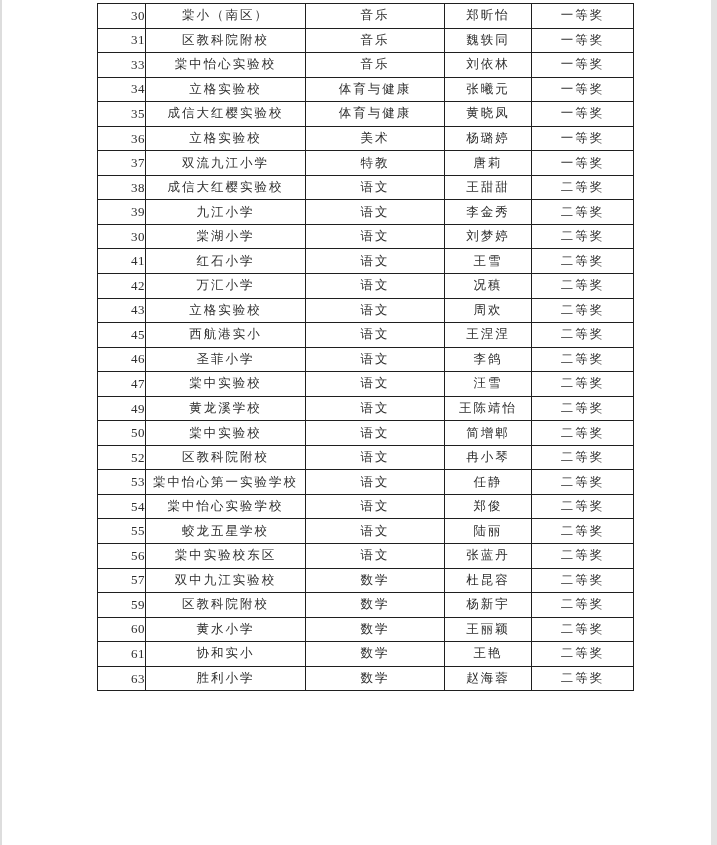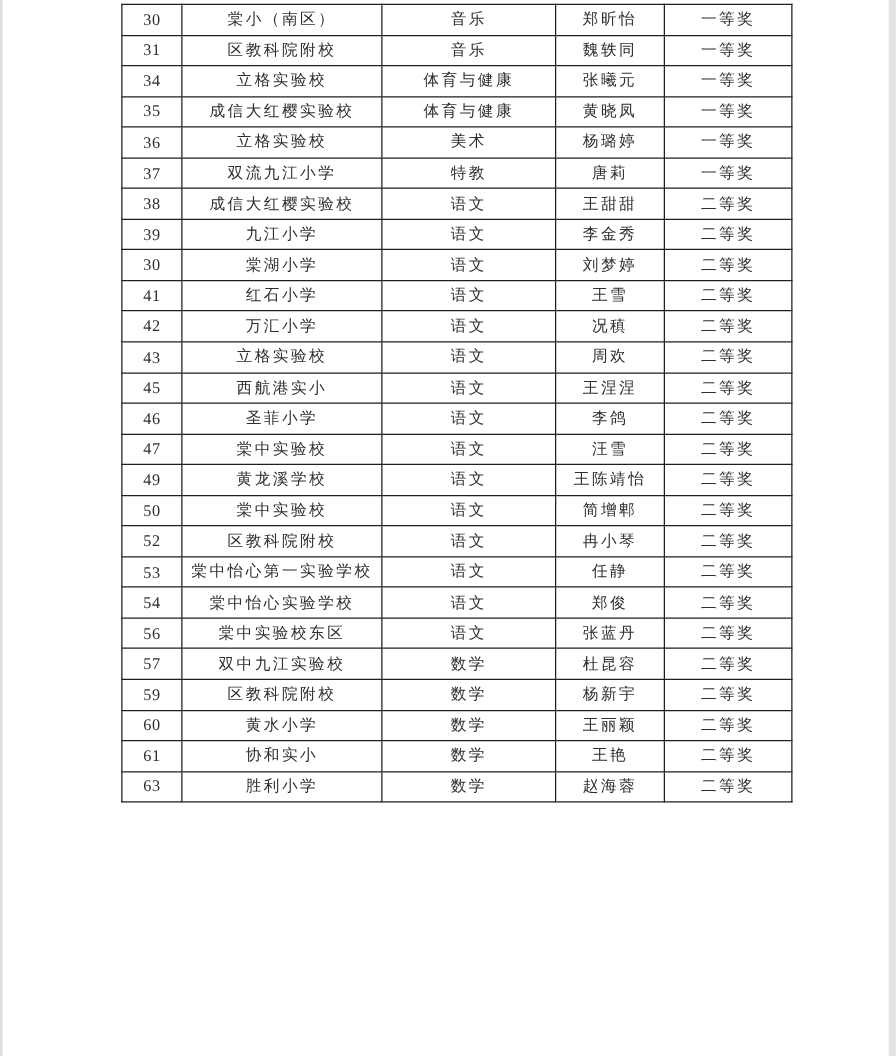--- a/index.html
+++ b/index.html
@@ -42,20 +42,21 @@
     vertical-align: middle;
     font-size: 12.5px;
     color: #2e2e2e;
     letter-spacing: 2px;
     white-space: nowrap;
     overflow: hidden;
   }
   table.award-table td.c-no {
     letter-spacing: 0.5px;
     font-size: 13px;
+    text-align: right;
   }
   col.w-no      { width: 48px;  }
   col.w-school  { width: 160px; }
   col.w-subject { width: 139px; }
   col.w-name    { width: 87px;  }
   col.w-award   { width: 102px; }
 </style>
 </head>
 <body>
 
@@ -79,20 +80,27 @@
         <td>一等奖</td>
       </tr>
       <tr>
         <td class="c-no">31</td>
         <td>区教科院附校</td>
         <td>音乐</td>
         <td>魏轶同</td>
         <td>一等奖</td>
       </tr>
       <tr>
+        <td class="c-no">33</td>
+        <td>棠中怡心实验校</td>
+        <td>音乐</td>
+        <td>刘依林</td>
+        <td>一等奖</td>
+      </tr>
+      <tr>
         <td class="c-no">34</td>
         <td>立格实验校</td>
         <td>体育与健康</td>
         <td>张曦元</td>
         <td>一等奖</td>
       </tr>
       <tr>
         <td class="c-no">35</td>
         <td>成信大红樱实验校</td>
         <td>体育与健康</td>
@@ -205,20 +213,27 @@
         <td>二等奖</td>
       </tr>
       <tr>
         <td class="c-no">54</td>
         <td>棠中怡心实验学校</td>
         <td>语文</td>
         <td>郑俊</td>
         <td>二等奖</td>
       </tr>
       <tr>
+        <td class="c-no">55</td>
+        <td>蛟龙五星学校</td>
+        <td>语文</td>
+        <td>陆丽</td>
+        <td>二等奖</td>
+      </tr>
+      <tr>
         <td class="c-no">56</td>
         <td>棠中实验校东区</td>
         <td>语文</td>
         <td>张蓝丹</td>
         <td>二等奖</td>
       </tr>
       <tr>
         <td class="c-no">57</td>
         <td>双中九江实验校</td>
         <td>数学</td>

